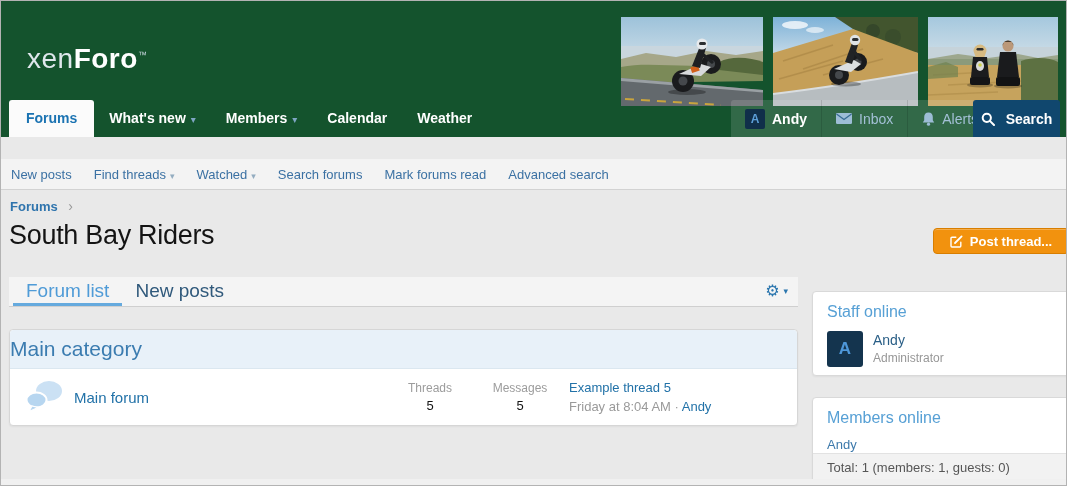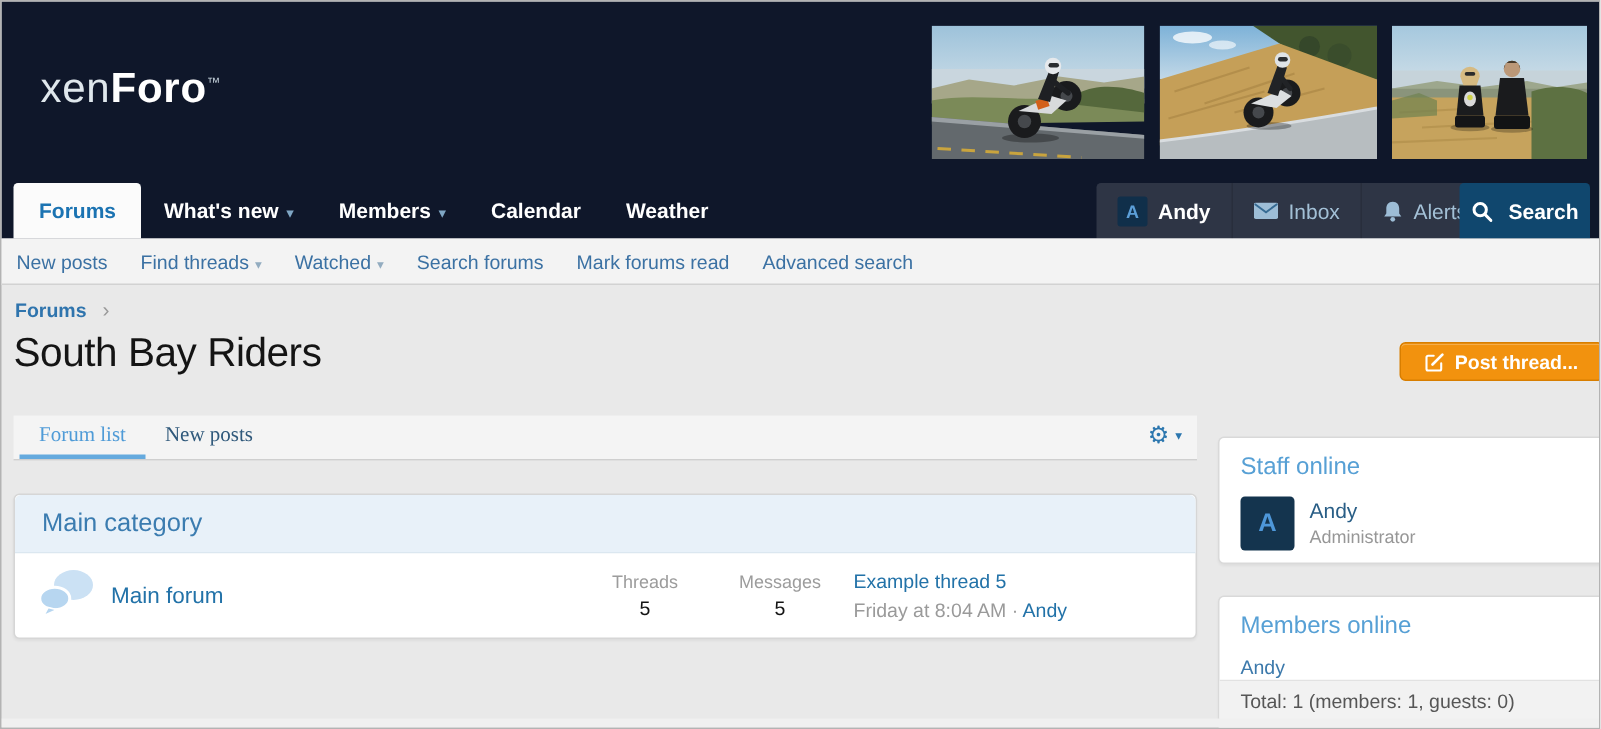--- a/index.html
+++ b/index.html
@@ -1,21 +1,21 @@
 <!DOCTYPE html>
 <html><head>
 <meta charset="utf-8">
 <style>
   * { margin:0; padding:0; box-sizing:border-box; }
   html,body { width:1067px; height:486px; }
   body { font-family:"Liberation Sans","DejaVu Sans",sans-serif; background:#fff; }
   .page { position:relative; width:1067px; height:486px; border:1px solid #b3b3b3; background:#e9e9e9; overflow:hidden; }
 
   
-  .header { position:absolute; top:0; left:0; right:0; height:158px; background:#0f172a; }
+  .header { position:absolute; top:0; left:0; right:0; height:136px; background:#14532d; }
   .logo { position:absolute; left:26px; top:42px; font-size:28px; color:#eef2f5; letter-spacing:.5px; }
   .logo .xen { font-weight:300; color:#dfe7ec; }
   .logo .foro { font-weight:600; color:#fff; }
   .logo sup { font-size:9px; color:#c7d4dd; }
   .photo { position:absolute; top:16px; height:89px; overflow:hidden; }
   .photo svg { display:block; width:100%; height:100%; }
   .photo1 { left:620px; width:142px; }
   .photo2 { left:772px; width:145px; }
   .photo3 { left:927px; width:130px; }
 
@@ -39,30 +39,30 @@
 
   
   .breadcrumb { position:absolute; left:9px; top:197px; font-size:13px; }
   .breadcrumb .root { color:#2f74ad; font-weight:bold; cursor:pointer; }
   .breadcrumb .sep { color:#9a9a9a; margin-left:7px; font-size:14px; }
   .page-title { position:absolute; left:8px; top:219px; font-size:27px; font-weight:400; color:#141414; letter-spacing:-.3px; }
   .post-btn { position:absolute; left:932px; top:227px; width:136px; height:26px; background:#f2920e; border:1px solid #d87e00; border-radius:4px; color:#fff; font-size:13px; font-weight:bold; display:flex; align-items:center; justify-content:center; gap:7px; cursor:pointer; box-shadow:inset 0 1px 0 rgba(255,255,255,.25); }
 
   
   .tabstrip { position:absolute; left:8px; top:276px; width:789px; height:30px; background:#f4f4f4; border-bottom:1px solid #cfcfcf; display:flex; align-items:stretch; }
-  .ctab { font-size:14px; line-height:27px; padding:0 13px; cursor:pointer; white-space:nowrap;font-family:Liberation Serif, serif; }
+  .ctab { font-size:19px; line-height:27px; padding:0 13px; cursor:pointer; white-space:nowrap; }
   .ctab.active { color:#4f9bd7; border-bottom:3px solid #65aade; margin-left:4px; }
   .ctab.plain { color:#30597b; }
   .strip-gear { position:absolute; right:10px; top:0; height:27px; display:flex; align-items:center; gap:4px; cursor:pointer; }
   .gear-glyph { color:#2b76ae; font-size:16px; line-height:1; }
   .strip-gear .arr { color:#2b76ae; font-size:9px; }
 
   
   .forum-card { position:absolute; left:8px; top:328px; width:789px; height:97px; background:#fff; border:1px solid #d6d6d6; border-radius:4px; box-shadow:0 1px 2px rgba(0,0,0,.05); }
-  .cat-header { height:39px; background:#e8f1f9; border-bottom:1px solid #dbe7f0; border-radius:4px 4px 0 0; line-height:38px; padding-left:18px; font-size:17px; color:#3b7cb0; }
+  .cat-header { height:39px; background:#e8f1f9; border-bottom:1px solid #dbe7f0; border-radius:4px 4px 0 0; line-height:38px; font-size:21px; color:#3b7cb0; }
   .forum-row { height:56px; display:flex; align-items:center; }
   .bubble-icon { margin-left:14px; flex:0 0 40px; }
   .forum-name { font-size:15px; color:#2272a8; margin-left:10px; cursor:pointer; }
   .row-spacer { flex:1; }
   .stat-col { width:90px; text-align:center; }
   .stat-label { font-size:12px; color:#9c9c9c; }
   .stat-value { font-size:13px; color:#141414; margin-top:3px; }
   .latest-col { width:220px; margin-left:4px; margin-right:8px; }
   .latest-title { font-size:13px; color:#2272a8; cursor:pointer; }
   .latest-sub { font-size:13px; color:#9a9a9a; margin-top:4px; }

